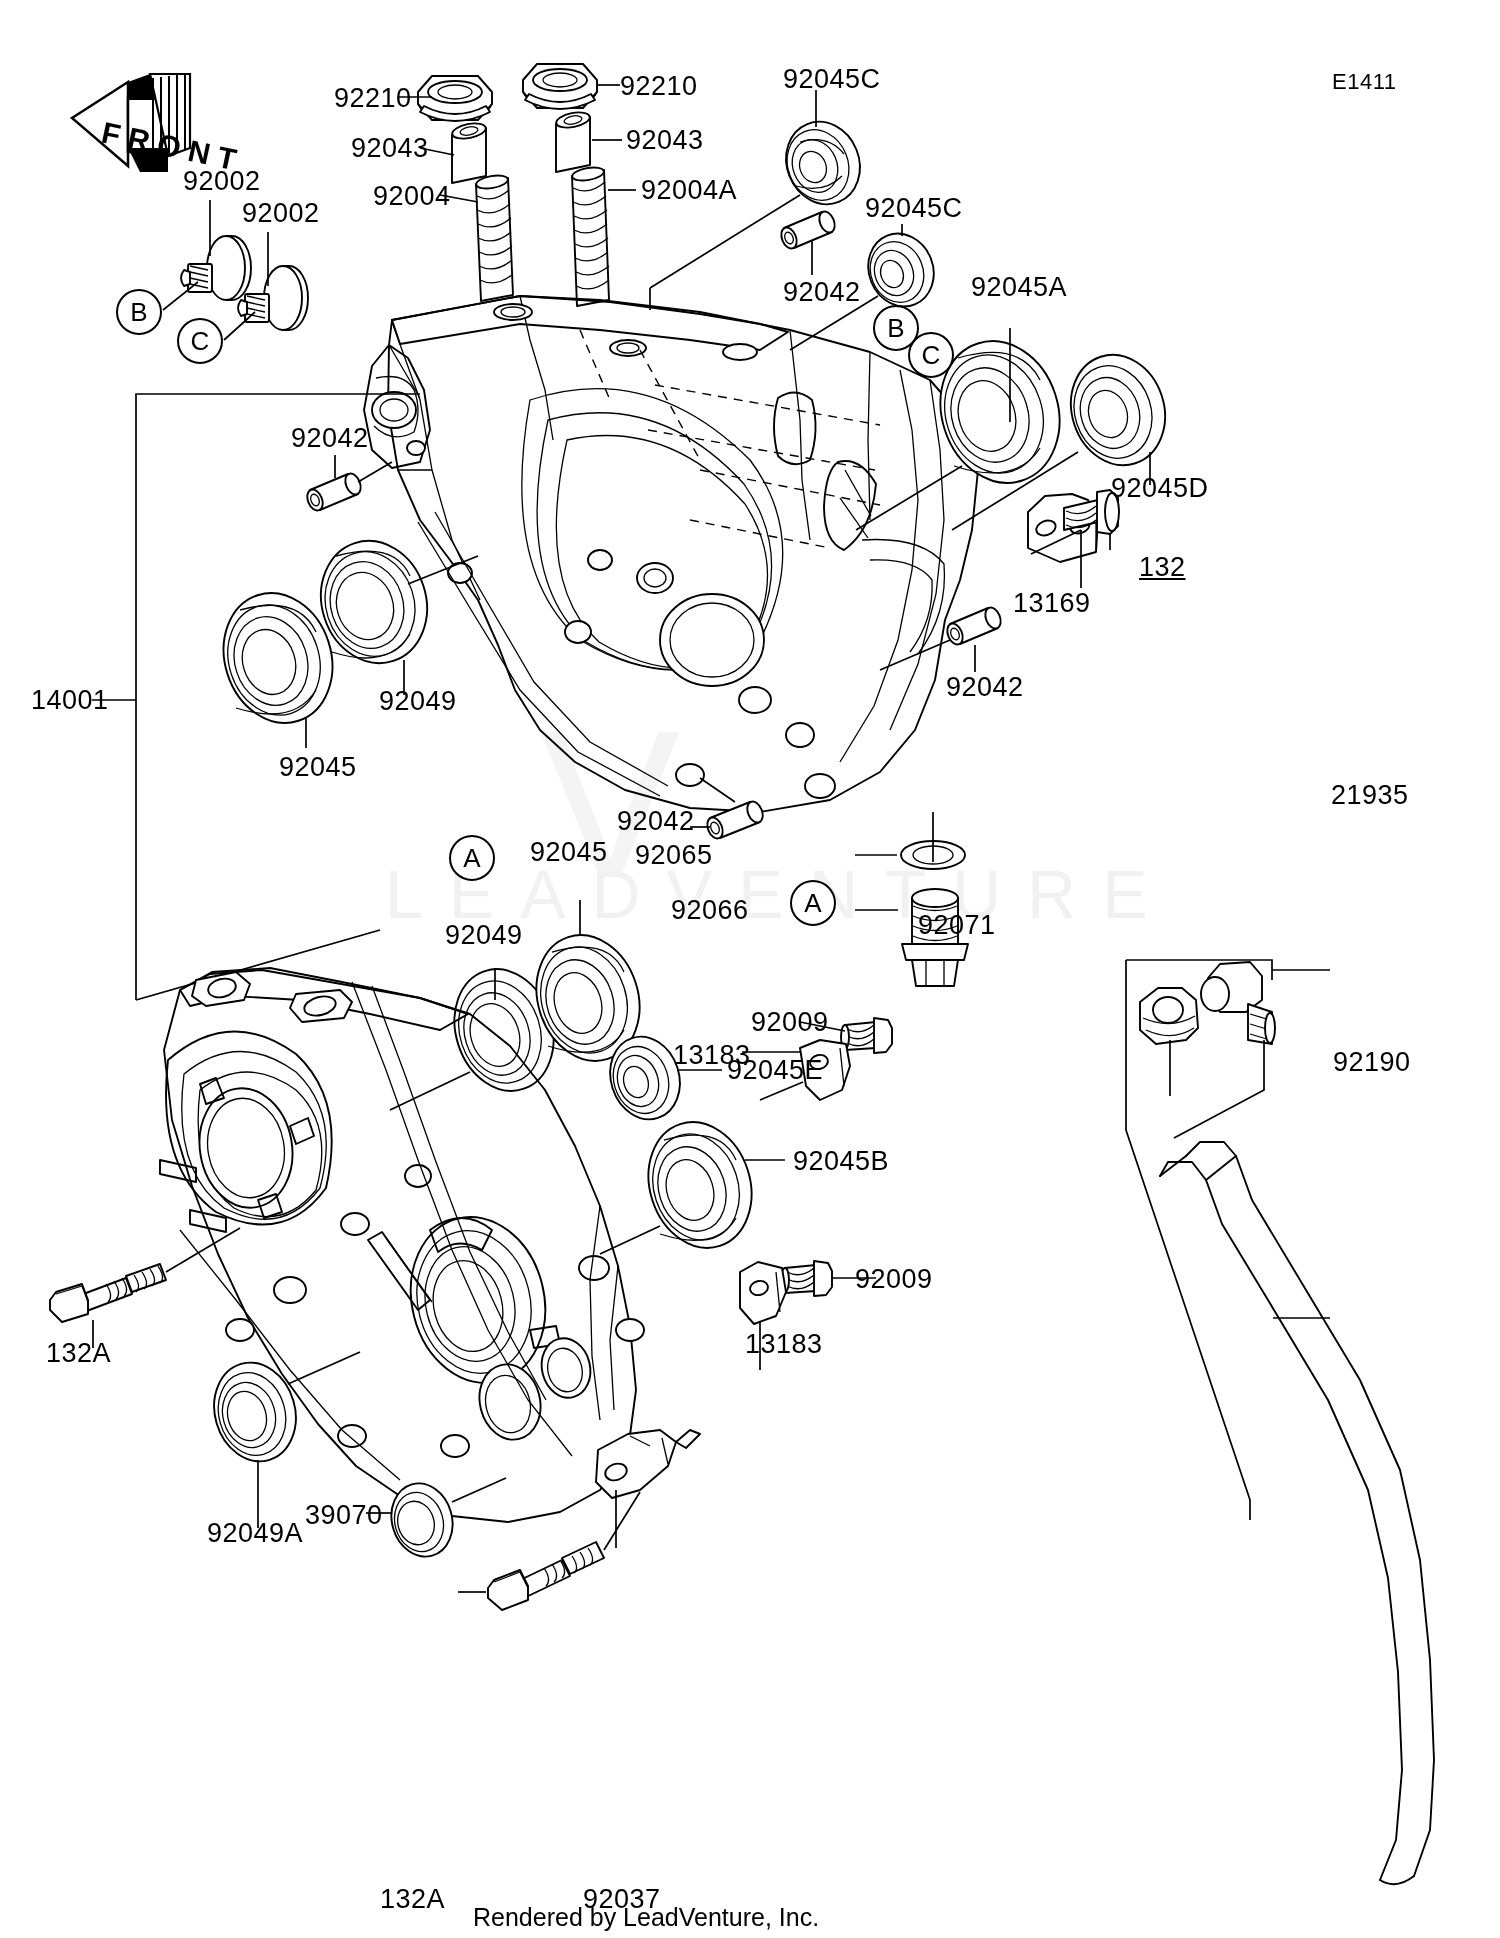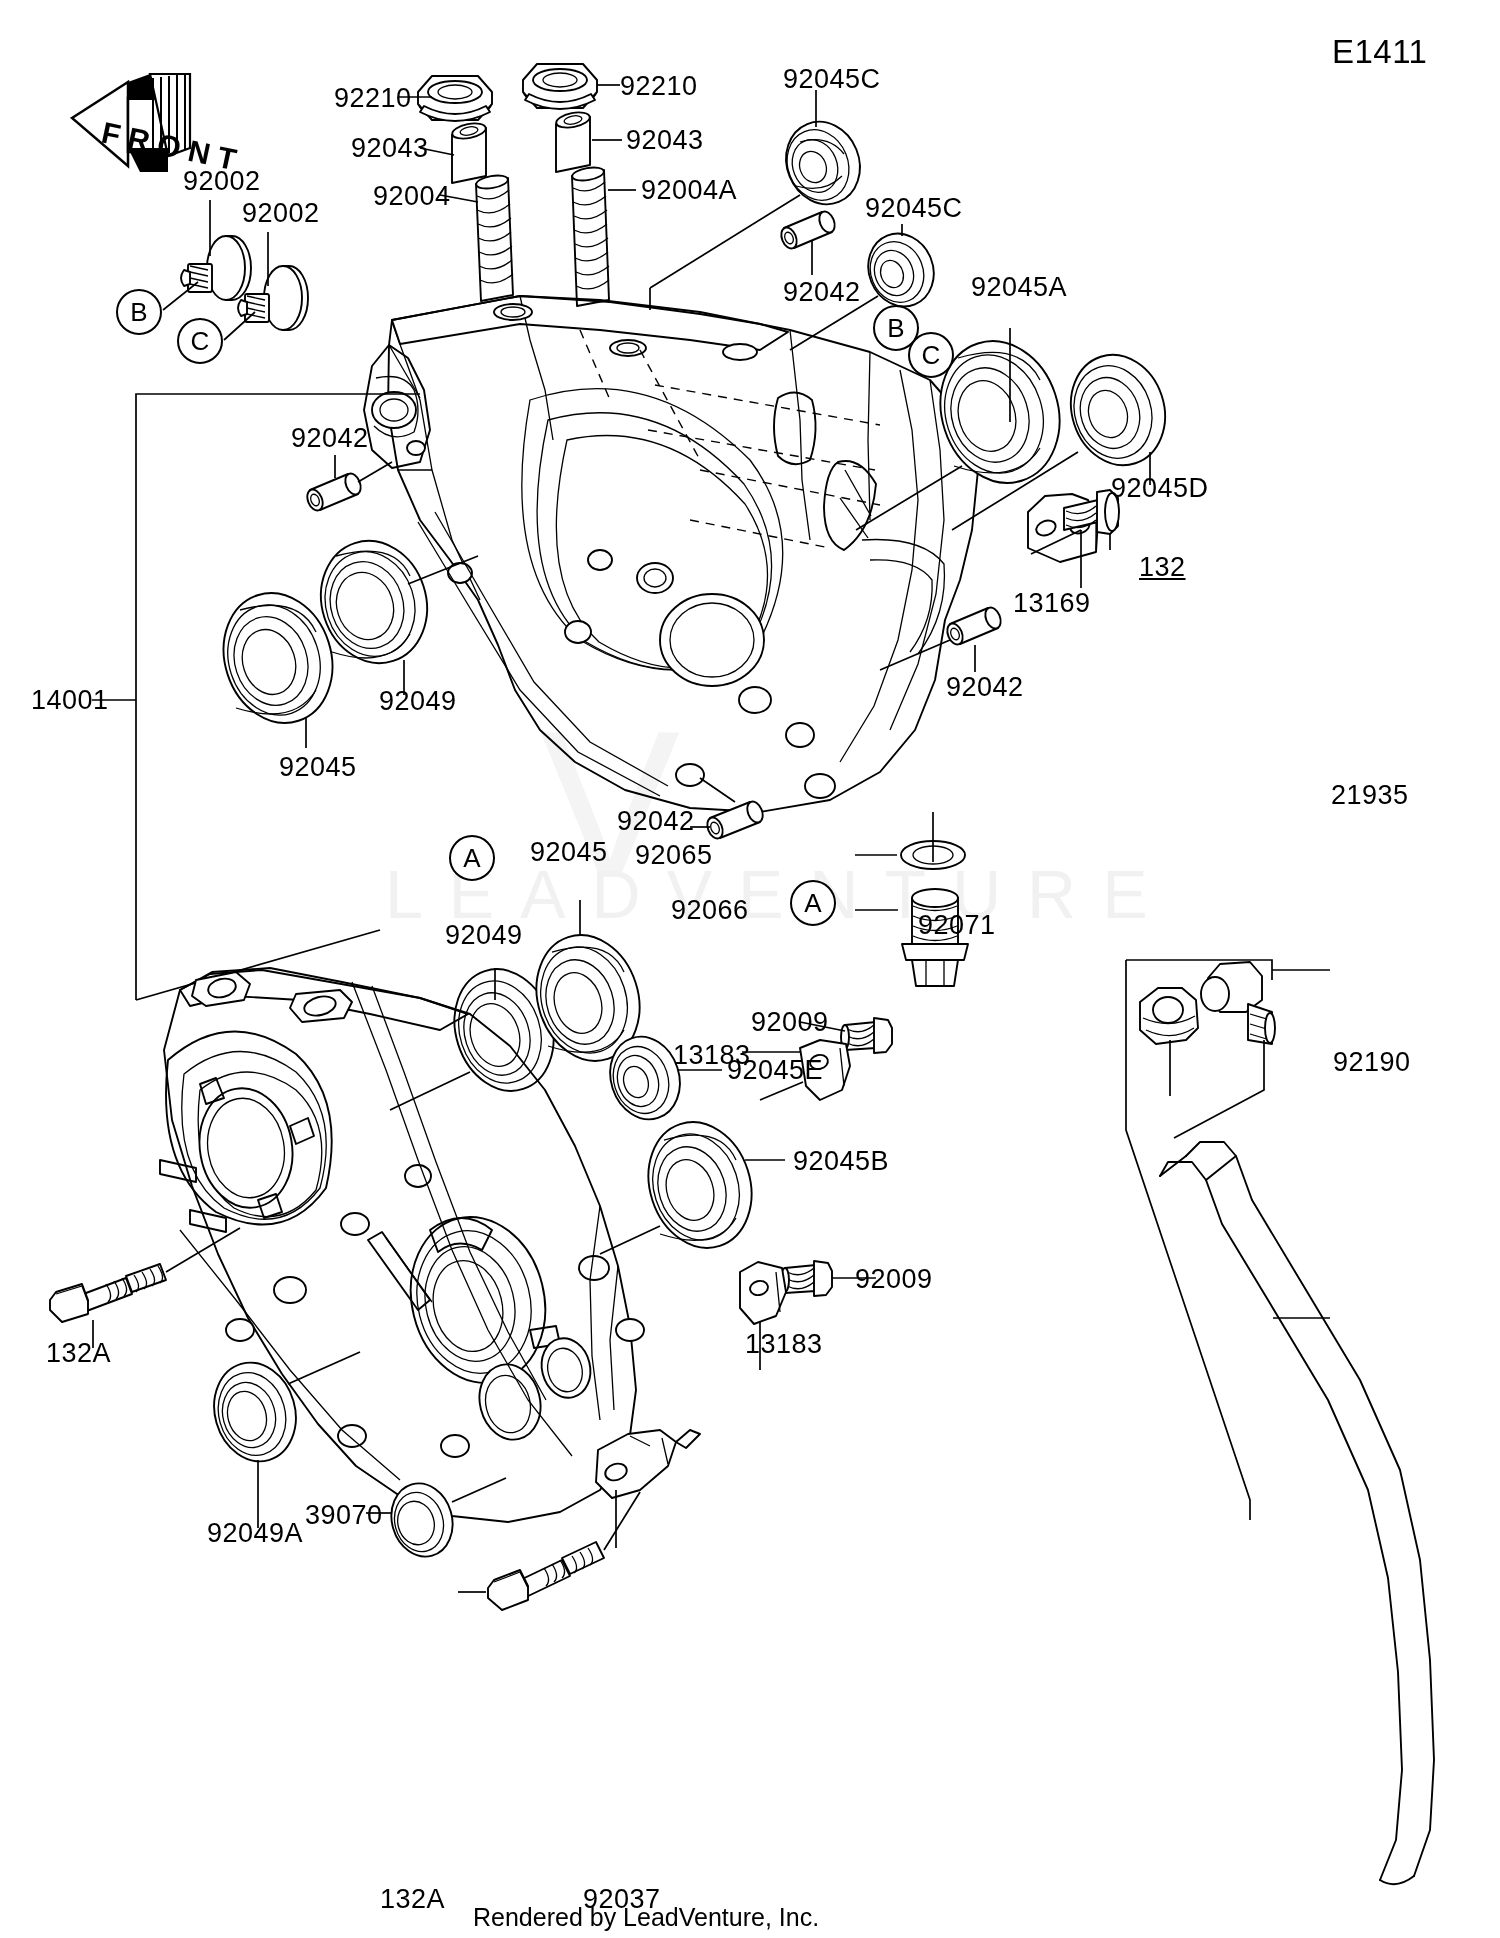--- a/index.html
+++ b/index.html
@@ -1,20 +1,20 @@
 <!DOCTYPE html>
 <html><head>
 <meta charset="utf-8">
 <style>
   html,body{margin:0;padding:0;background:#fff;}
   body{font-family:"Liberation Sans",sans-serif;}
   #sheet{position:relative;width:1500px;height:1938px;background:#fff;overflow:hidden;}
   #svgroot{position:absolute;left:0;top:0;width:1500px;height:1938px;}
   .lbl{position:absolute;font-family:"Liberation Sans",sans-serif;font-size:27px;color:#000;white-space:nowrap;letter-spacing:.5px;}
-  .lbl.code{font-size:33px;}
+  .lbl.code{font-size:22px;margin-top:36px;}
   .footer{position:absolute;font-size:25px;color:#000;white-space:nowrap;}
   .wm{position:absolute;color:#f1f1f1;font-size:68px;letter-spacing:26px;font-family:"Liberation Sans",sans-serif;user-select:none;}
   .wmv{position:absolute;color:#f4f4f4;font-size:210px;font-family:"Liberation Sans",sans-serif;user-select:none;line-height:1;}
   .circ{position:absolute;width:42px;height:42px;border:2.4px solid #000;border-radius:50%;
         display:flex;align-items:center;justify-content:center;font-size:26px;background:#fff;}
   svg line,svg polyline,svg path,svg rect,svg polygon,svg ellipse,svg circle{vector-effect:non-scaling-stroke;}
   .ld{stroke:#000;stroke-width:1.7;fill:none;}
   .pt{stroke:#000;stroke-width:1.9;fill:none;stroke-linejoin:round;stroke-linecap:round;}
   .ptf{stroke:#000;stroke-width:1.9;fill:#fff;stroke-linejoin:round;stroke-linecap:round;}
   .thin{stroke:#000;stroke-width:1.3;fill:none;}

